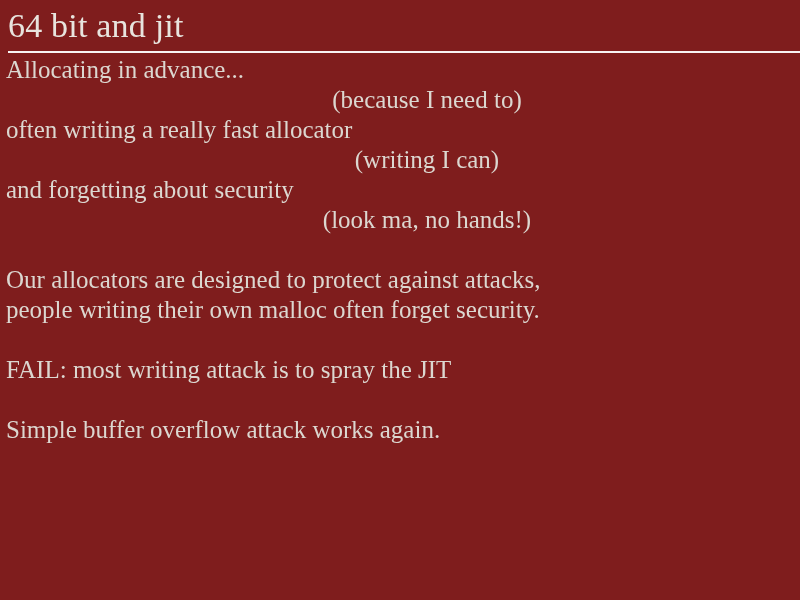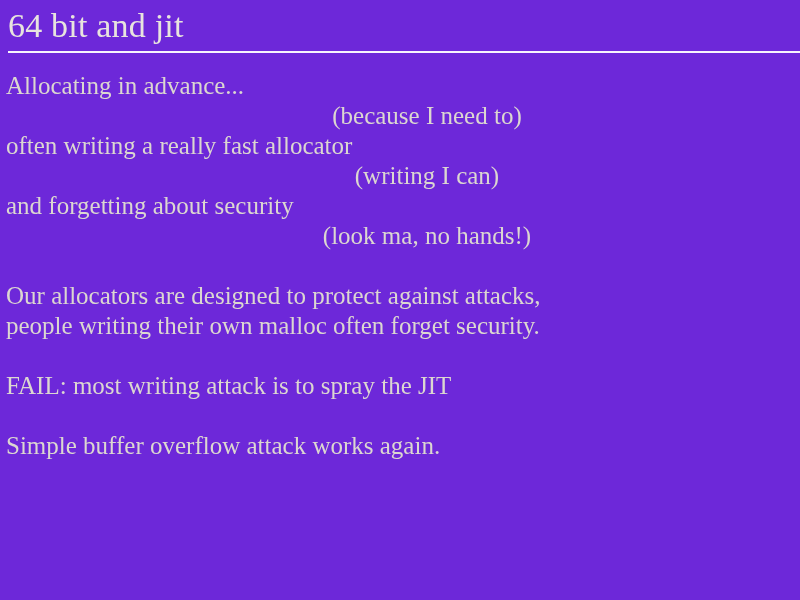--- a/index.html
+++ b/index.html
@@ -11,21 +11,21 @@
     width: 800px;
     height: 600px;
     overflow: hidden;
     font-family: "Liberation Serif", serif;
     color: #d9d3cb;
   }
   .slide {
     position: relative;
     width: 800px;
     height: 600px;
-    background: #6d28d9;
+    background: #7f1d1d;
     box-sizing: border-box;
   }
   .title-area {
     padding: 6px 0 0 8px;
   }
   .slide-title {
     font-family: "Liberation Serif", serif;
     font-size: 34px;
     line-height: 40px;
     color: #e8e4de;
@@ -33,21 +33,21 @@
     white-space: pre;
   }
   .title-rule {
     width: 800px;
     height: 2px;
     background: #ffffff;
     margin-top: 5px;
     opacity: 0.95;
   }
   .body-area {
-    padding: 18px 0 0 6px;
+    padding: 2px 0 0 6px;
   }
   .line {
     font-family: "Liberation Serif", serif;
     font-size: 25px;
     line-height: 30px;
     color: #dcd7d0;
     white-space: pre;
     min-height: 30px;
   }
   .line.indent {

